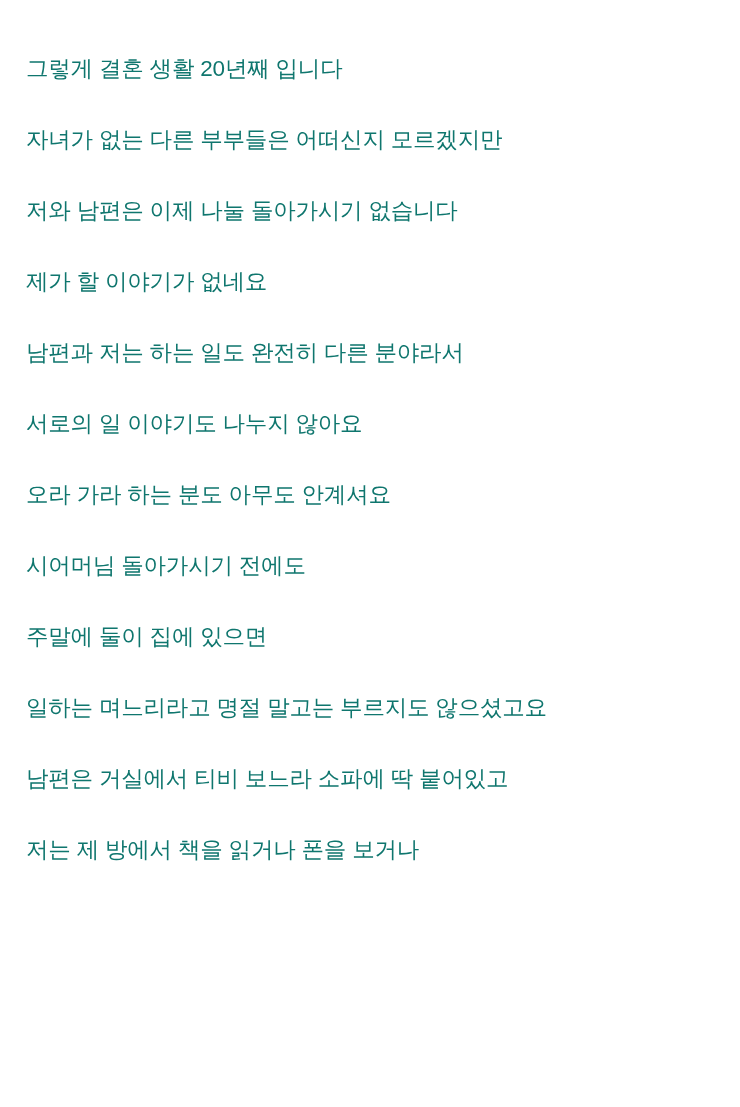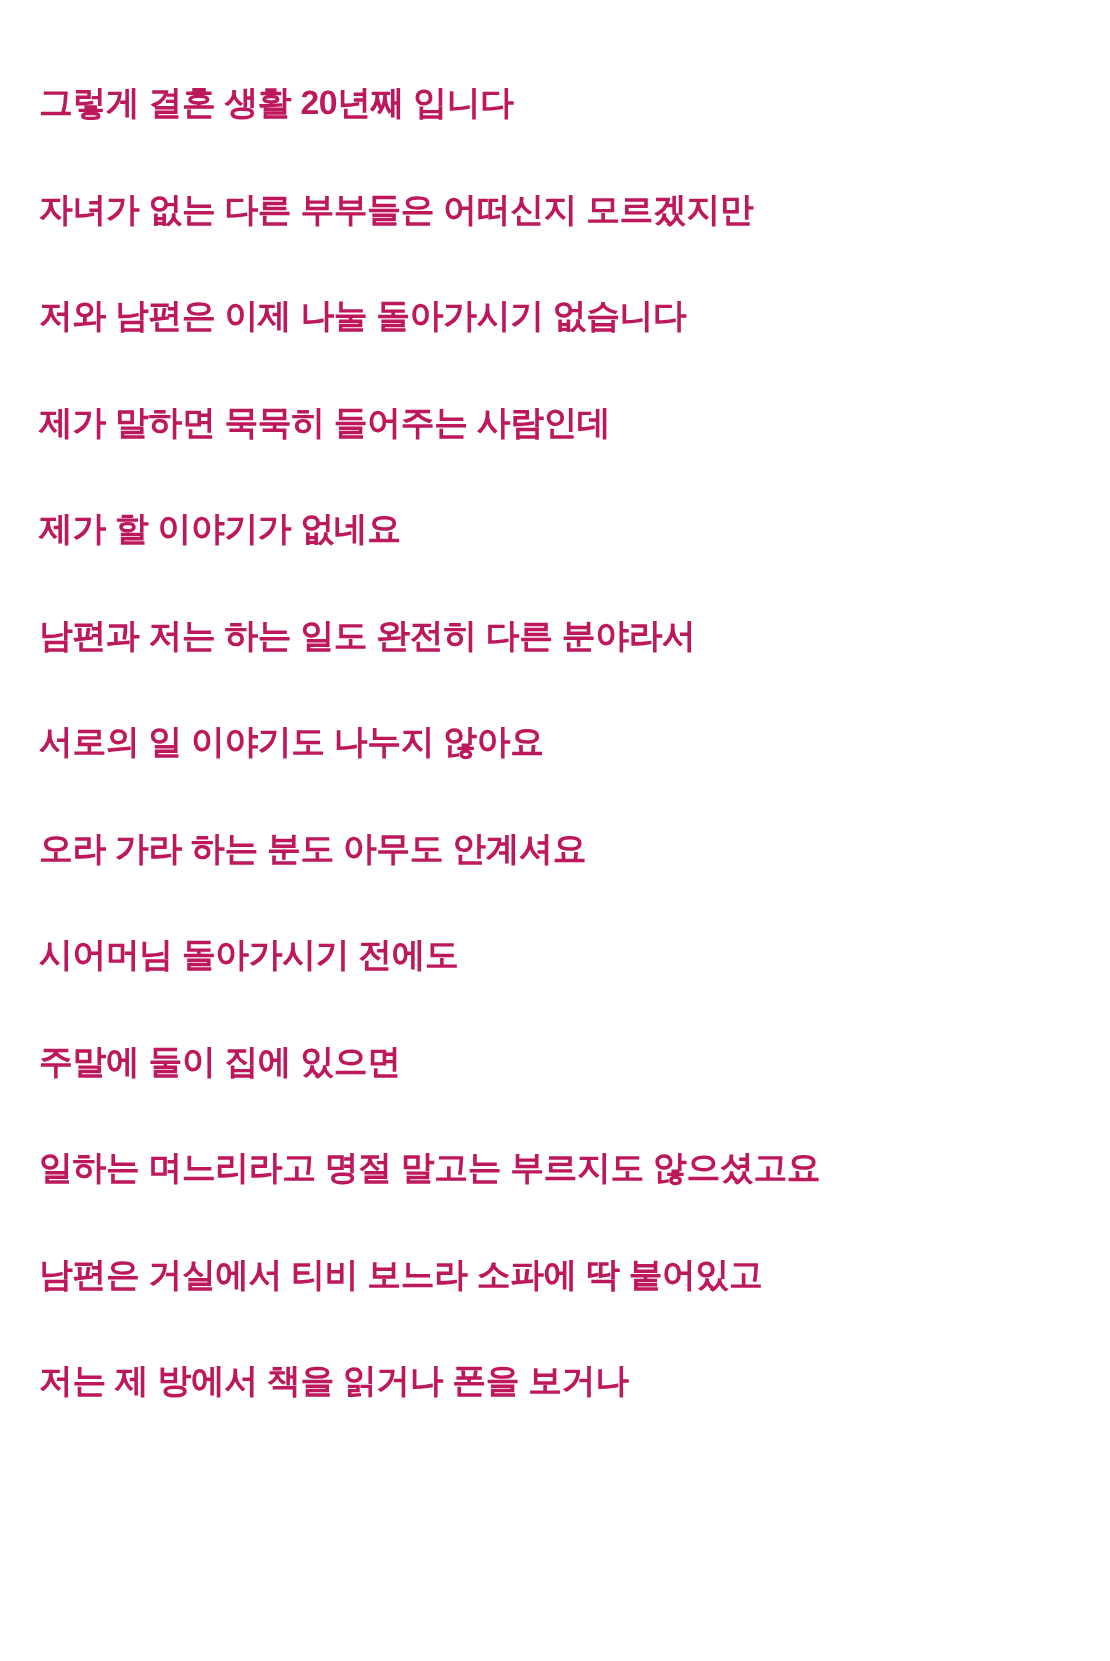--- a/index.html
+++ b/index.html
@@ -17,33 +17,32 @@
   #post-body {
     box-sizing: border-box;
     width: 740px;
     padding: 22px 26px 18px 26px;
   }
   .line {
     font-size: 22.5px;
     line-height: 48.5px;
     letter-spacing: -0.2px;
     white-space: pre-wrap;
-    color: #be185d;
-    font-weight: 700;
+    color: #0f766e;
+    font-weight: 400;
   }
 </style>
 </head>
 <body style="background: rgb(255, 255, 255); color: rgb(26, 26, 26);">
 
 <main id="post-body">
   <div>
     <p class="line">그렇게 결혼 생활 20년째 입니다</p>
     <p class="line">자녀가 없는 다른 부부들은 어떠신지 모르겠지만</p>
     <p class="line">저와 남편은 이제 나눌 돌아가시기 없습니다</p>
-    <p class="line">제가 말하면 묵묵히 들어주는 사람인데</p>
     <p class="line">제가 할 이야기가 없네요</p>
     <p class="line">남편과 저는 하는 일도 완전히 다른 분야라서</p>
     <p class="line">서로의 일 이야기도 나누지 않아요</p>
     <p class="line">오라 가라 하는 분도 아무도 안계셔요</p>
     <p class="line">시어머님 돌아가시기 전에도</p>
     <p class="line">주말에 둘이 집에 있으면</p>
     <p class="line">일하는 며느리라고 명절 말고는 부르지도 않으셨고요</p>
     <p class="line">남편은 거실에서 티비 보느라 소파에 딱 붙어있고</p>
     <p class="line">저는 제 방에서 책을 읽거나 폰을 보거나</p>
 

